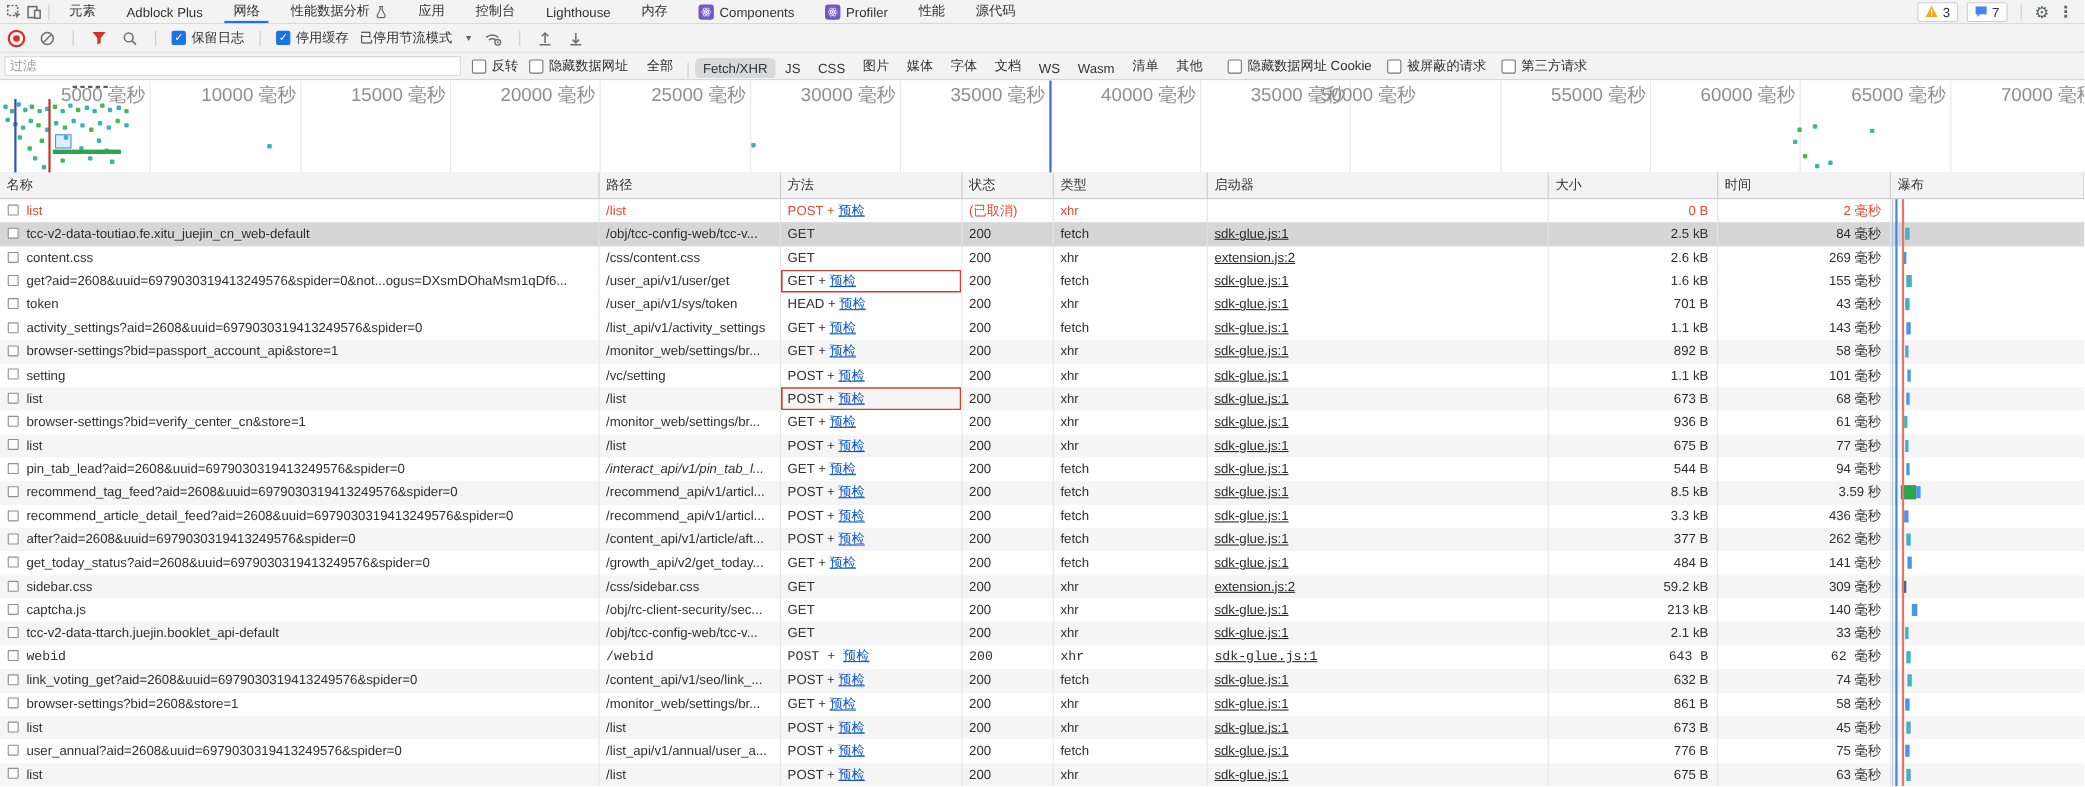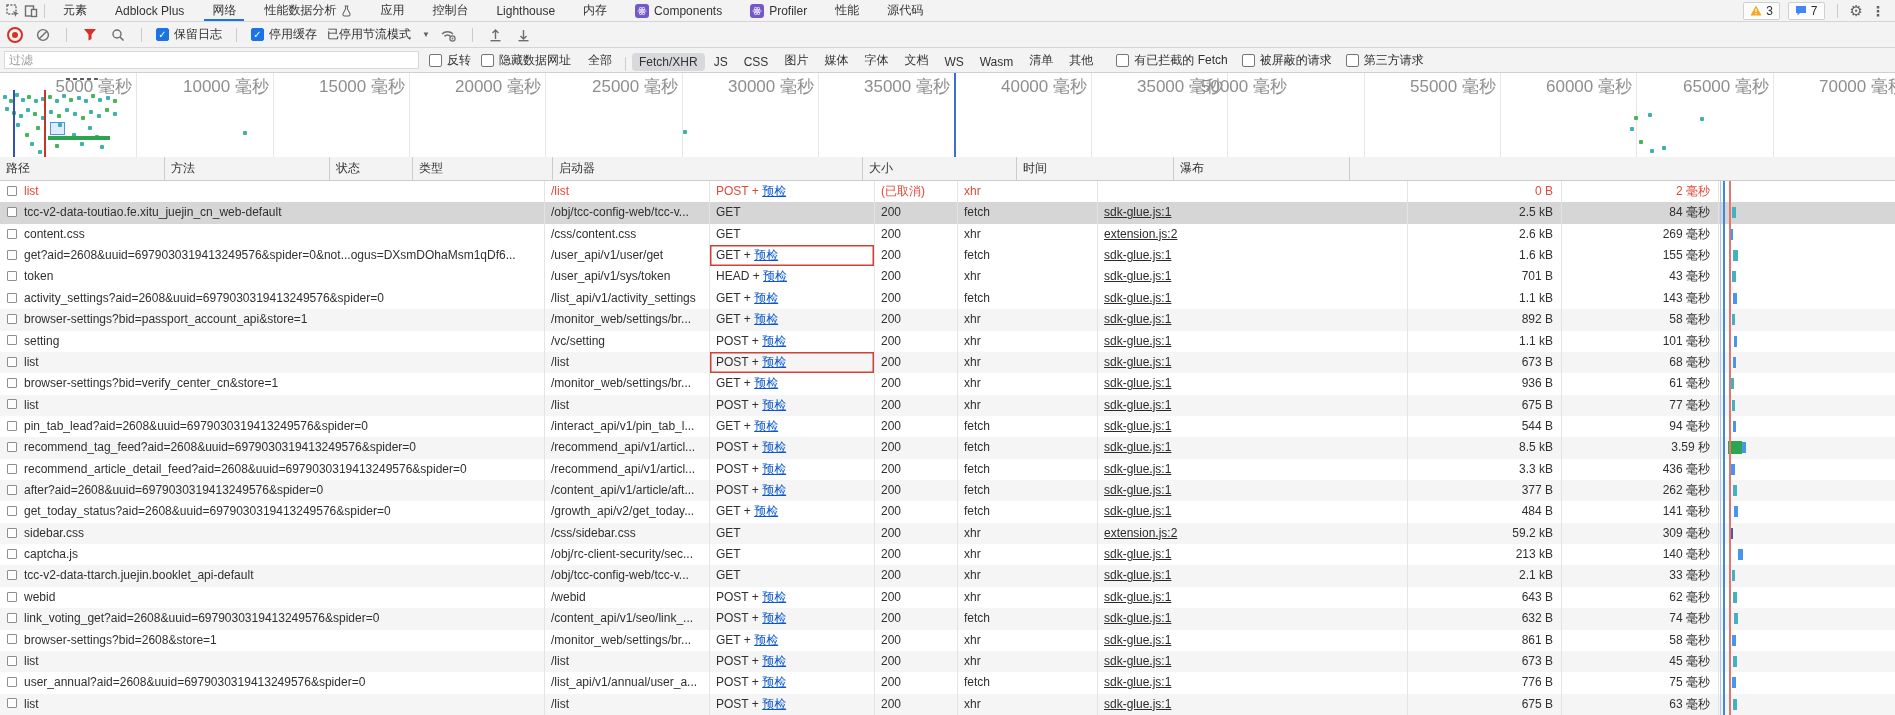--- a/index.html
+++ b/index.html
@@ -243,21 +243,21 @@
         <span class="ftype">字体</span>
         <span class="ftype">文档</span>
         <span class="ftype">WS</span>
         <span class="ftype">Wasm</span>
         <span class="ftype">清单</span>
         <span class="ftype">其他</span>
       </div>
     <div id="fmore" style="display:flex;align-items:center;gap:14px;margin-left:6px;">
         <span class="chk">
           <span class="cb"></span>
-          <span>有已拦截的 Fetch</span>
+          <span>隐藏数据网址 Cookie</span>
         </span>
         <span class="chk">
           <span class="cb"></span>
           <span>被屏蔽的请求</span>
         </span>
         <span class="chk">
           <span class="cb"></span>
           <span>第三方请求</span>
         </span>
       </div>
@@ -350,20 +350,21 @@
       <div class="dot" style="left: 1650px; top: 76px; background: rgb(60, 179, 171);"></div>
       <div class="dot" style="left: 1662px; top: 73px; background: rgb(60, 179, 171);"></div>
       <div style="position: absolute; left: 48px; top: 63px; width: 62px; height: 4px; background: rgb(45, 164, 78);"></div>
       <div class="mline" style="left: 13px; top: 17px; height: 67px; background: rgb(52, 80, 181);"></div>
       <div class="mline" style="left: 44px; top: 17px; height: 67px; background: rgb(192, 57, 40);"></div>
       <div class="mline" style="left: 954px; top: 0px; height: 84px; background: rgb(59, 111, 212);"></div>
       <div style="position: absolute; left: 50px; top: 49px; width: 15px; height: 13px; border: 1.5px solid rgb(69, 150, 236); background: rgba(70, 150, 236, 0.18); box-sizing: border-box;"></div>
     </div>
 
   <div id="header">
+      <div class="hcell" style="width: 545px;">名称</div>
       <div class="hcell" style="width: 165px;">路径</div>
       <div class="hcell" style="width: 165px;">方法</div>
       <div class="hcell" style="width: 83px;">状态</div>
       <div class="hcell" style="width: 140px;">类型</div>
       <div class="hcell" style="width: 310px;">启动器</div>
       <div class="hcell" style="width: 154px;">大小</div>
       <div class="hcell" style="width: 157px;">时间</div>
       <div class="hcell" style="width: 176px;">瀑布</div>
     </div>
 
@@ -504,21 +505,21 @@
         <div class="cell" style="width: 140px;">xhr</div>
         <div class="cell" style="width: 310px;"><a class="init-link">sdk-glue.js:1</a></div>
         <div class="cell num" style="width: 154px;">675 B</div>
         <div class="cell num" style="width: 157px;">77 毫秒</div>
         <div class="cell" style="width: 176px; border-right: none;">
           <div class="wbar" style="left: 13px; width: 3px; background: rgb(67, 176, 196);"></div>
         </div>
       </div>
       <div class="row" style="height: 21.36px; line-height: 21.36px;">
         <div class="cell" style="width: 545px;"><span class="rowcb"></span><span>pin_tab_lead?aid=2608&amp;uuid=6979030319413249576&amp;spider=0</span></div>
-        <div class="cell" style="width: 165px;">/interact_api/v1/pin_tab_l...</div>
+        <div class="cell" style="width: 165px; font-style: italic;">/interact_api/v1/pin_tab_l...</div>
         <div class="cell" style="width: 165px;"><span>GET</span><span> + </span><a class="pf">预检</a></div>
         <div class="cell" style="width: 83px;">200</div>
         <div class="cell" style="width: 140px;">fetch</div>
         <div class="cell" style="width: 310px;"><a class="init-link">sdk-glue.js:1</a></div>
         <div class="cell num" style="width: 154px;">544 B</div>
         <div class="cell num" style="width: 157px;">94 毫秒</div>
         <div class="cell" style="width: 176px; border-right: none;">
           <div class="wbar" style="left: 14px; width: 3px; background: rgb(69, 150, 236);"></div>
         </div>
       </div>
@@ -607,21 +608,21 @@
         <div class="cell" style="width: 165px;"><span>GET</span></div>
         <div class="cell" style="width: 83px;">200</div>
         <div class="cell" style="width: 140px;">xhr</div>
         <div class="cell" style="width: 310px;"><a class="init-link">sdk-glue.js:1</a></div>
         <div class="cell num" style="width: 154px;">2.1 kB</div>
         <div class="cell num" style="width: 157px;">33 毫秒</div>
         <div class="cell" style="width: 176px; border-right: none;">
           <div class="wbar" style="left: 13px; width: 3px; background: rgb(67, 176, 196);"></div>
         </div>
       </div>
-      <div class="row" style="height: 21.36px; line-height: 21.36px;">
+      <div class="row" style="height: 21.36px; line-height: 21.36px; font-family: Liberation Mono, monospace;">
         <div class="cell" style="width: 545px;"><span class="rowcb"></span><span>webid</span></div>
         <div class="cell" style="width: 165px;">/webid</div>
         <div class="cell" style="width: 165px;"><span>POST</span><span> + </span><a class="pf">预检</a></div>
         <div class="cell" style="width: 83px;">200</div>
         <div class="cell" style="width: 140px;">xhr</div>
         <div class="cell" style="width: 310px;"><a class="init-link">sdk-glue.js:1</a></div>
         <div class="cell num" style="width: 154px;">643 B</div>
         <div class="cell num" style="width: 157px;">62 毫秒</div>
         <div class="cell" style="width: 176px; border-right: none;">
           <div class="wbar" style="left: 14px; width: 4px; background: rgb(67, 176, 196);"></div>

